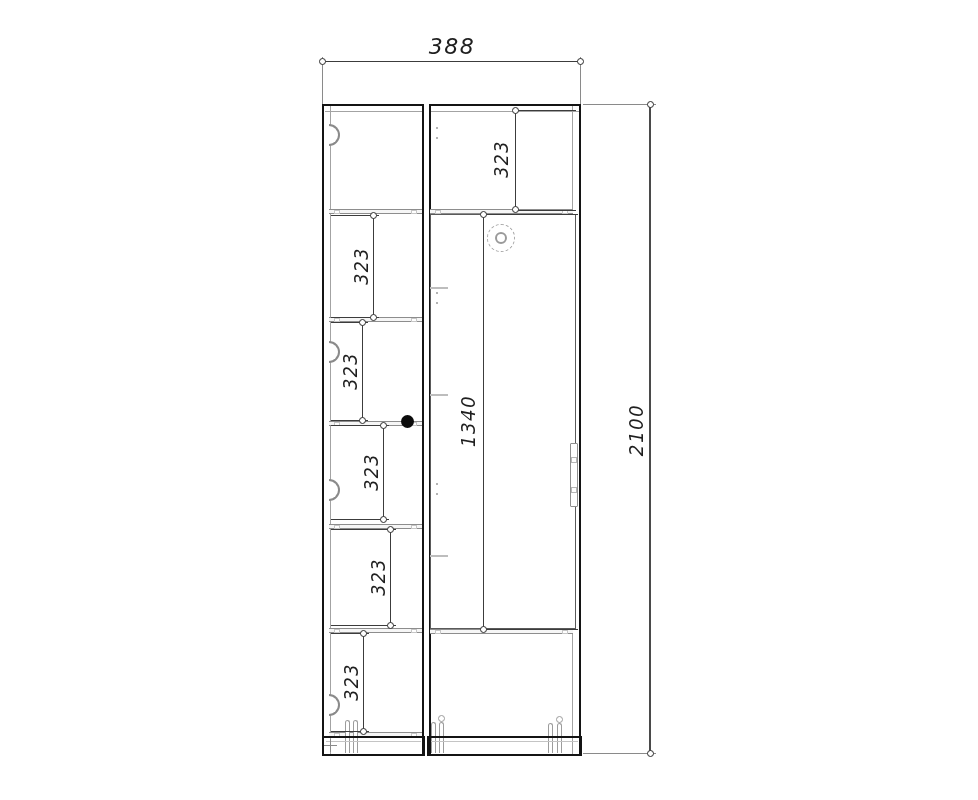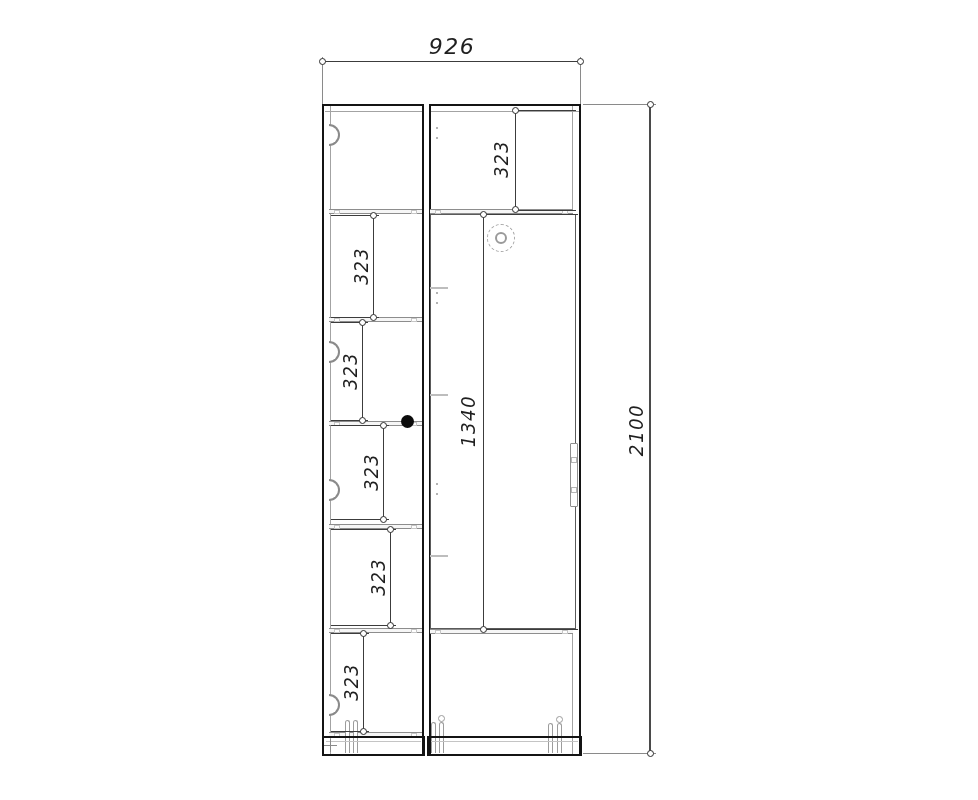--- a/index.html
+++ b/index.html
@@ -111,21 +111,21 @@
   <div class="lh" style="left:431px;top:741px;width:147px;background:#c4c4c4;"></div>
   <div class="lh" style="left:324px;top:745px;width:13px;background:#8a8a8a;"></div>
   <div class="lv" style="left:330px;top:739px;height:13px;background:#8a8a8a;"></div>
 
   <div class="abs" style="left:0;top:0;">
     <div class="lv" style="left:322px;top:57px;height:47px;background:#8a8a8a;"></div>
     <div class="lv" style="left:580px;top:57px;height:47px;background:#8a8a8a;"></div>
     <div class="dh" style="left:322px;top:61px;width:259px;"></div>
     <div class="circ" style="left:319px;top:58px;"></div>
     <div class="circ" style="left:577px;top:58px;"></div>
-    <div class="dim-label" style="left:416px;top:33px;width:72px;font-size:22px;">926</div>
+    <div class="dim-label" style="left:416px;top:33px;width:72px;font-size:22px;">388</div>
   </div>
 
   <div class="abs" style="left:0;top:0;">
     <div class="dh" style="left:583px;top:104px;width:73px;background:#8a8a8a;"></div>
     <div class="dh" style="left:583px;top:753px;width:73px;background:#8a8a8a;"></div>
     <div class="abs" style="left:649px;top:104px;width:2px;height:651px;background:#4a4a4a;"></div>
     <div class="circ" style="left:647px;top:101px;"></div>
     <div class="circ" style="left:647px;top:750px;"></div>
     <div class="dim-label rot" style="left:604px;top:416px;width:64px;height:28px;font-size:20px;">2100</div>
   </div>

